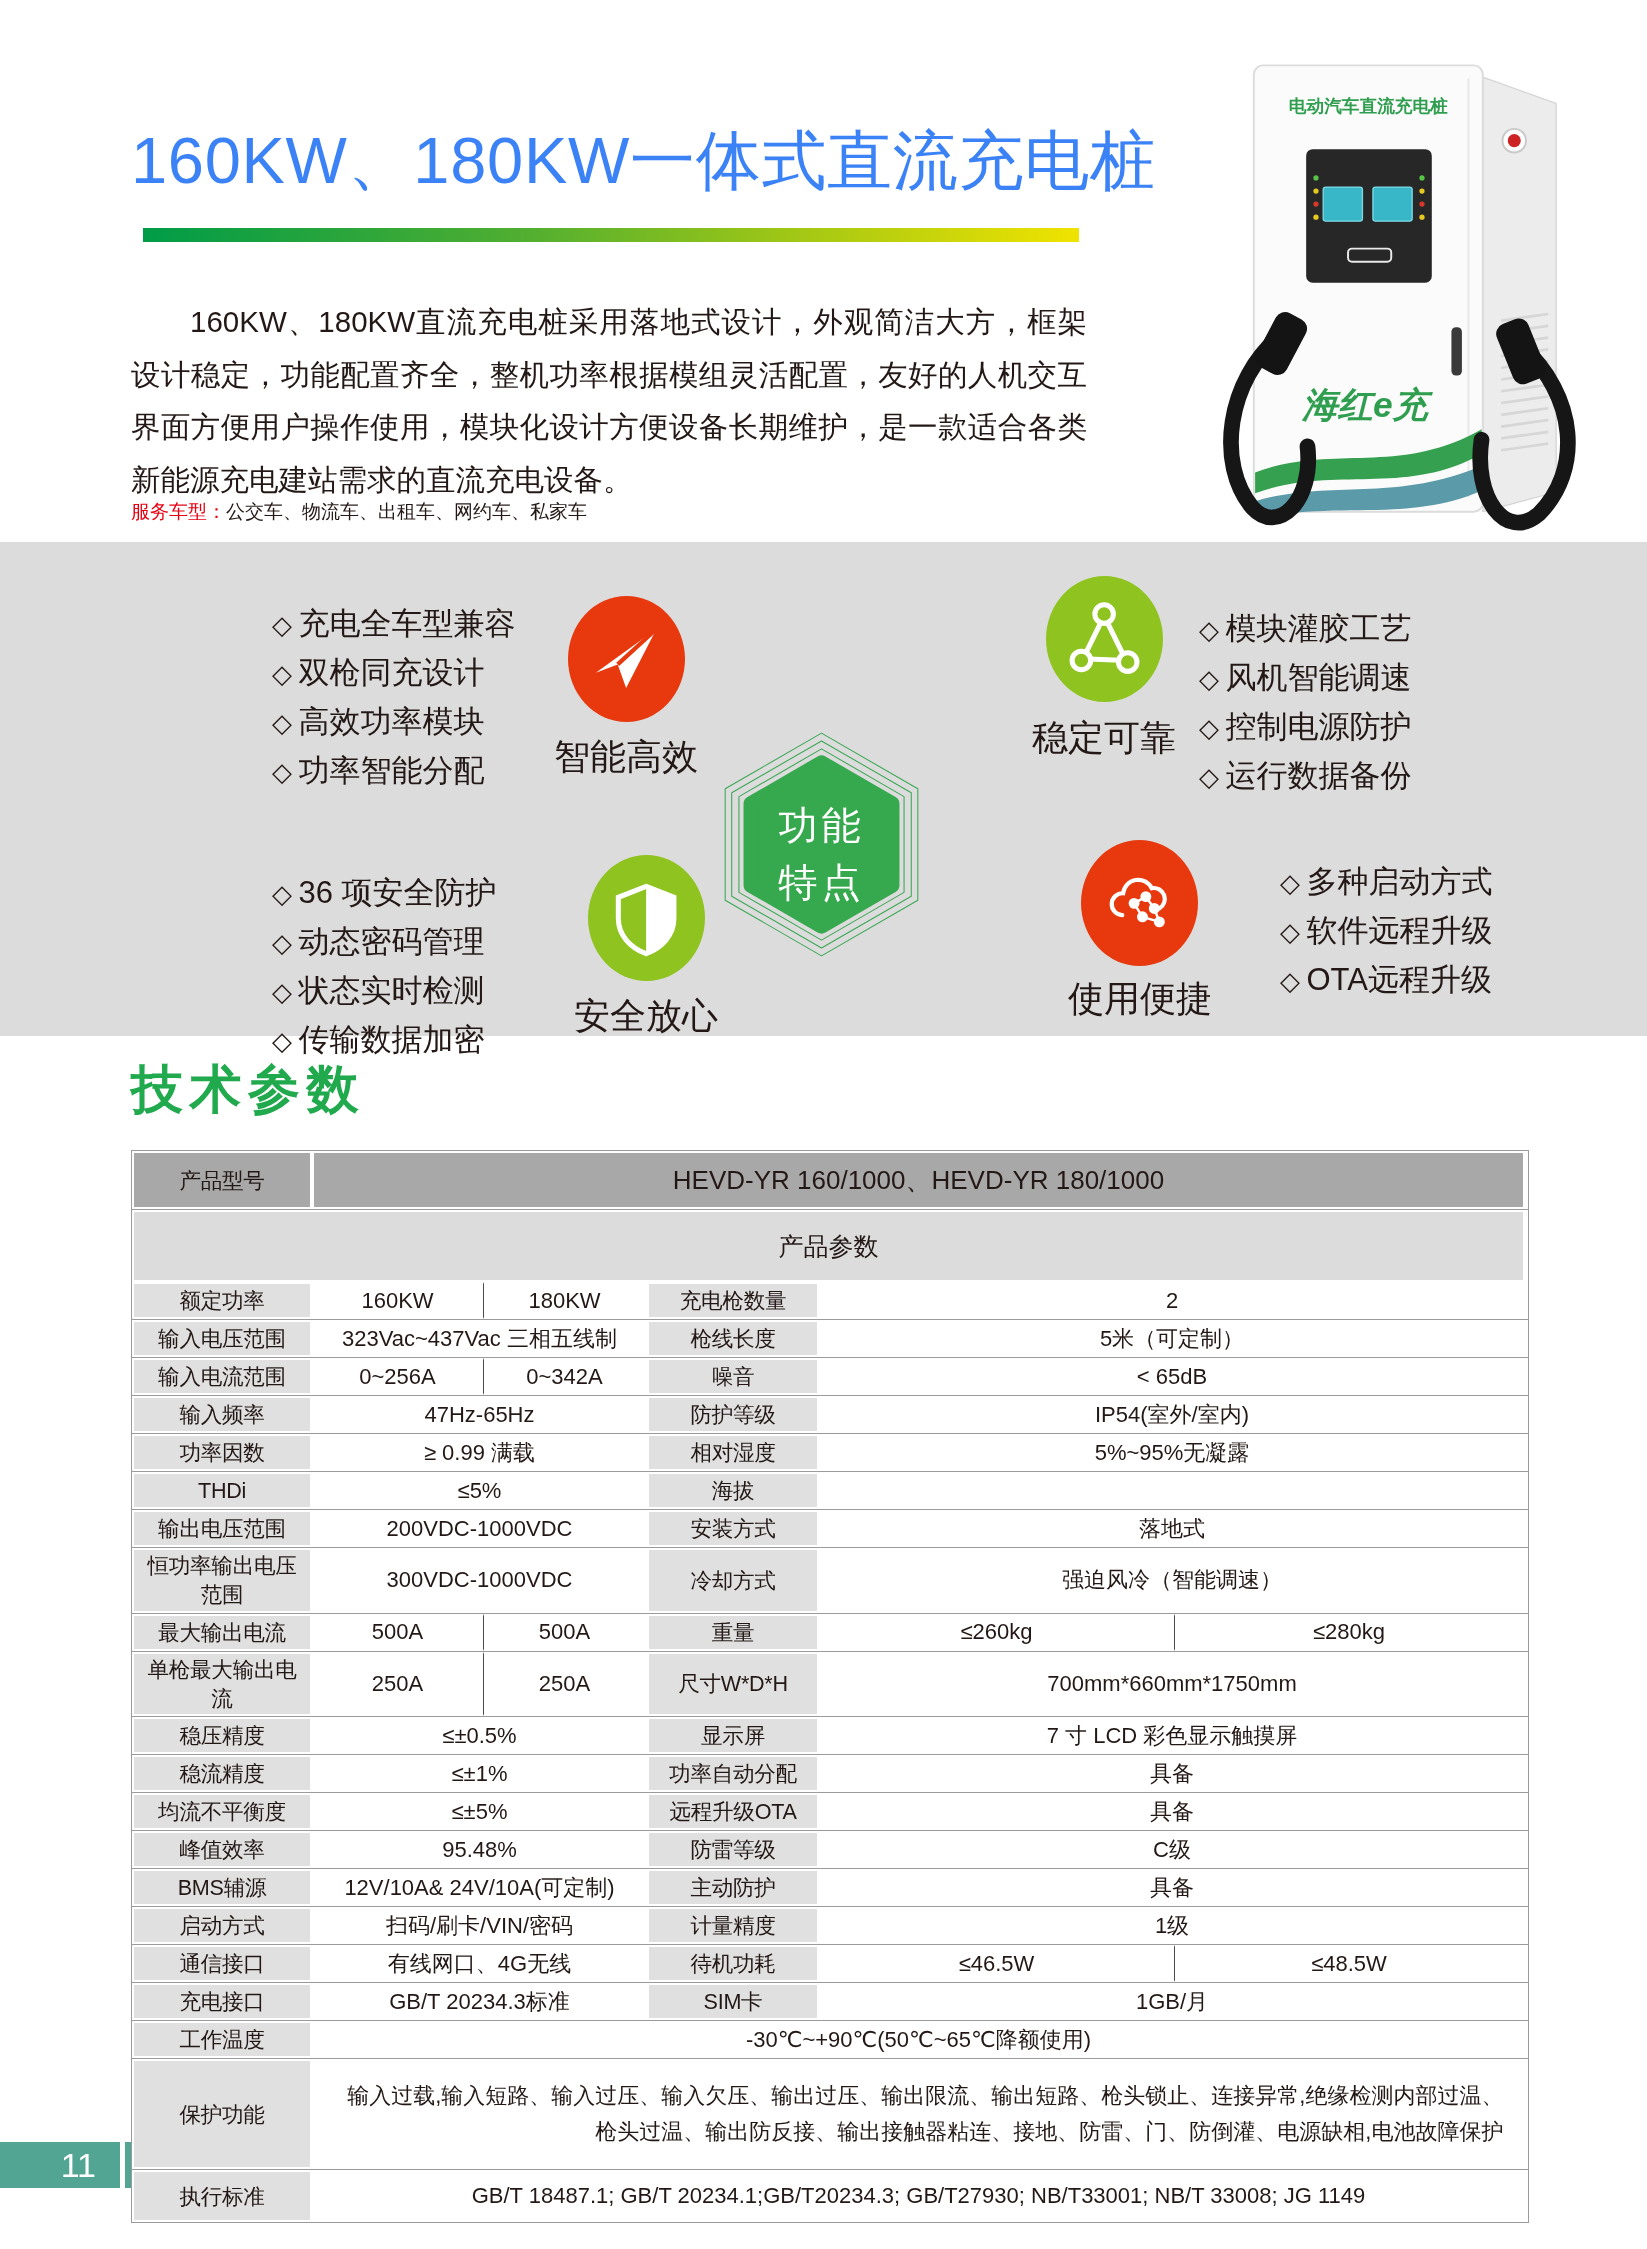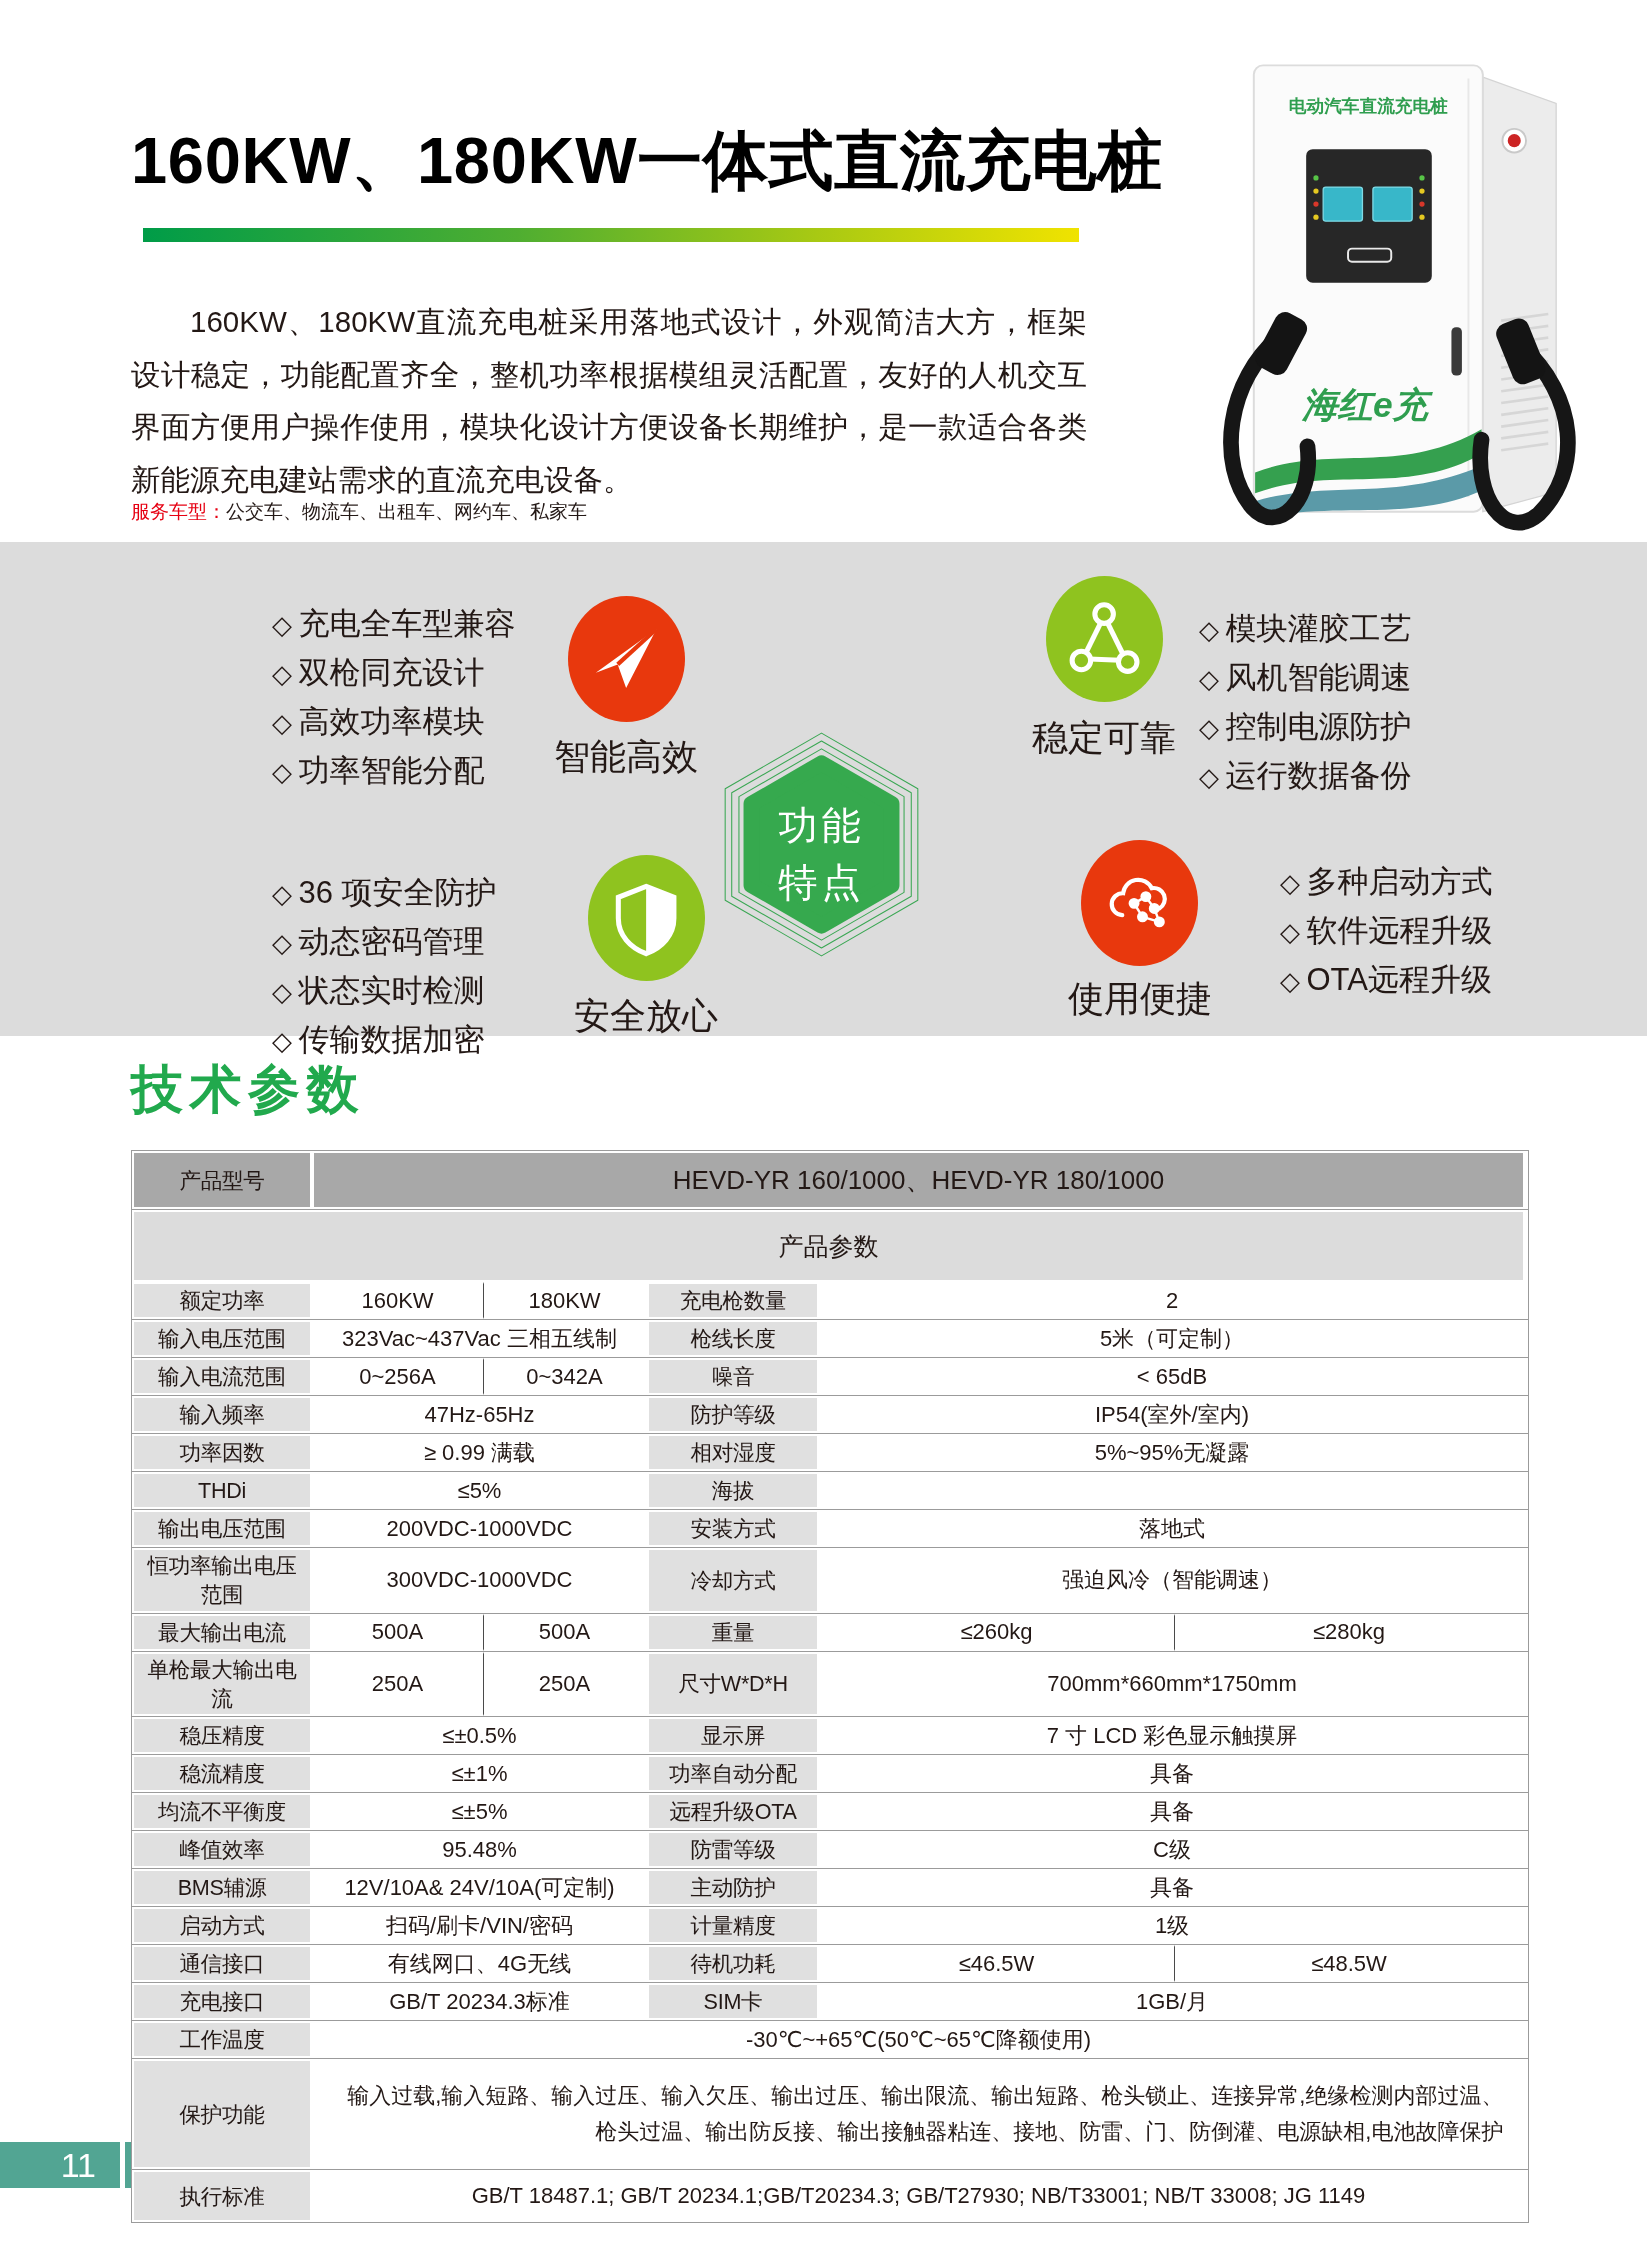--- a/index.html
+++ b/index.html
@@ -1,21 +1,21 @@
 <!DOCTYPE html>
 <html style="font-size:10.5px"><head>
 <meta charset="utf-8">
 <style>
   html,body{margin:0;padding:0;background:#fff;}
   .page{position:relative;width:1647px;height:2250px;background:#fff;overflow:hidden;
         font-family:"Liberation Sans","DejaVu Sans",sans-serif;color:#231815;}
 
   
-  .title{position:absolute;left:131px;top:117px;font-size:65px;font-weight:bold;
-         color:#000000;letter-spacing:0.7px;white-space:nowrap;}
+  .title{position:absolute;left:131px;top:117px;font-size:65px;font-weight:normal;
+         color:#3b82f6;letter-spacing:0.7px;white-space:nowrap;}
   .title-bar{position:absolute;left:143px;top:228px;width:936px;height:13.7px;
          background:linear-gradient(90deg,#009c48 0%,#4fae31 40%,#a8c913 72%,#f0e300 100%);}
   .desc{position:absolute;left:131px;top:296px;width:956px;font-size:29.5px;line-height:1.78;
          text-align:justify;text-indent:2em;color:#231815;}
   .service{position:absolute;left:131px;top:499px;font-size:19px;white-space:nowrap;}
   .service .svc-label{color:#e60012;}
 
   
   .figure{position:absolute;left:1208px;top:39px;width:409px;height:503px;}
 
@@ -354,21 +354,21 @@
           <div class="cell value pair">≤48.5W</div>
         </div>
         <div class="trow">
           <div class="cell label">充电接口</div>
           <div class="cell value span-a">GB/T 20234.3标准</div>
           <div class="cell label">SIM卡</div>
           <div class="cell value span-b">1GB/月</div>
         </div>
         <div class="trow">
           <div class="cell label">工作温度</div>
-          <div class="cell value span-all">-30℃~+65℃(50℃~65℃降额使用)</div>
+          <div class="cell value span-all">-30℃~+90℃(50℃~65℃降额使用)</div>
         </div>
         <div class="trow tall">
           <div class="cell label">保护功能</div>
           <div class="cell value span-all left">输入过载,输入短路、输入过压、输入欠压、输出过压、输出限流、输出短路、枪头锁止、连接异常,绝缘检测内部过温、枪头过温、输出防反接、输出接触器粘连、接地、防雷、门、防倒灌、电源缺相,电池故障保护</div>
         </div>
         <div class="trow std">
           <div class="cell label">执行标准</div>
           <div class="cell value span-all">GB/T 18487.1; GB/T 20234.1;GB/T20234.3; GB/T27930; NB/T33001; NB/T 33008; JG 1149</div>
         </div>
       </div>

